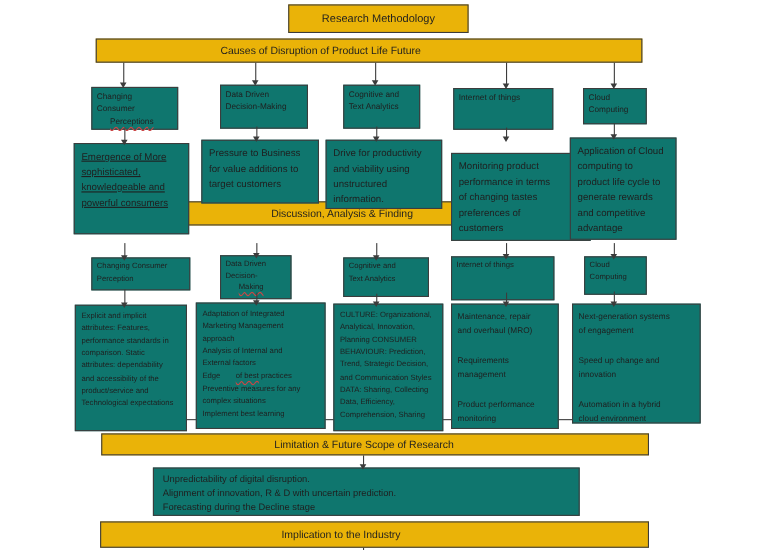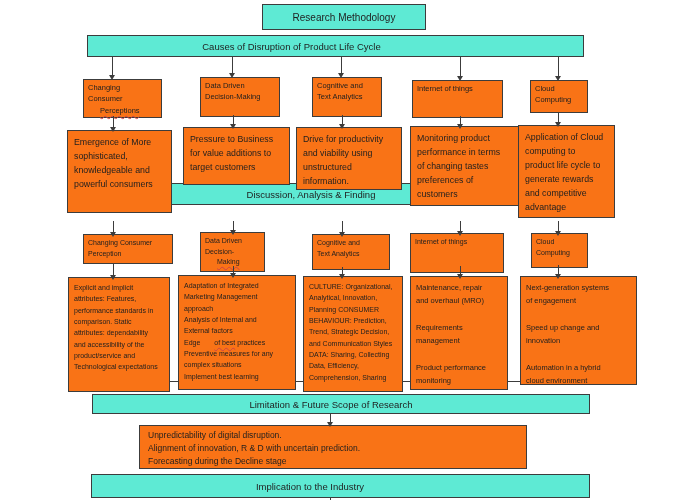--- a/index.html
+++ b/index.html
@@ -1,20 +1,20 @@
 <!DOCTYPE html>
 <html style="--border: #3c3c3c; --text: #1f1f1f; --squiggle: #cc4444; --background: #ffffff;"><head>
 <meta charset="utf-8">
 <style>
   html,body{margin:0;padding:0;background:#fff;}
   .canvas{position:relative;width:700px;height:500px;background:var(--background,#fff);
           font-family:"Liberation Sans",sans-serif;color:var(--text,#1f1f1f);overflow:hidden;}
-  .box{position:absolute;background:#f97316;border:1px solid var(--border,#3c3c3c);
+  .box{position:absolute;background:#0f766e;border:1px solid var(--border,#3c3c3c);
        box-sizing:border-box;z-index:2;white-space:pre-line;}
-  .bar{position:absolute;background:#5eead4;border:1px solid var(--border,#3c3c3c);
+  .bar{position:absolute;background:#eab308;border:1px solid var(--border,#3c3c3c);
        box-sizing:border-box;z-index:0;display:flex;align-items:center;justify-content:center;
        white-space:pre-line;}
   .cat{font-size:7.5px;line-height:1.5;padding:2px 4px;}
   .cat2{font-size:7px;line-height:1.5;padding:3px 4px;}
   .det1{font-size:8.8px;line-height:1.6;padding:4px 6px;}
   .det2{font-size:7px;line-height:1.62;padding:4px 5px;}
   .det2b{font-size:7.5px;line-height:1.78;padding:4px 5px;}
   .squiggle{text-decoration:underline;text-decoration-style:wavy;
             text-decoration-color:var(--squiggle,#cc4444);text-decoration-thickness:1px;
             text-underline-offset:2px;margin-left:12px;}
@@ -31,45 +31,45 @@
   #b-limitation{left:92px;top:394px;width:498px;height:20px;font-size:9.5px;padding-right:20px;}
   #b-implication{left:91px;top:474px;width:499px;height:24px;font-size:9.5px;padding-right:61px;}
   #b-future{left:139px;top:425px;width:388px;height:44px;font-size:8.5px;line-height:1.55;padding:3px 8px;}
 
   #c1{left:83px;top:79px;width:79px;height:39px;}
   #c2{left:200px;top:77px;width:80px;height:40px;}
   #c3{left:312px;top:77px;width:70px;height:40px;}
   #c4{left:412px;top:80px;width:91px;height:38px;}
   #c5{left:530px;top:80px;width:58px;height:33px;}
 
-  #d1{left:67px;top:130px;width:105px;height:83px;}
+  #d1{left:67px;top:130px;width:105px;height:83px;text-decoration:underline;}
   #d2{left:183px;top:127px;width:107px;height:58px;}
   #d3{left:296px;top:127px;width:106px;height:63px;}
-  #d4{left:410px;top:126px;width:127px;height:80px;}
+  #d4{left:410px;top:139px;width:127px;height:80px;}
   #d5{left:518px;top:125px;width:97px;height:93px;}
 
   #e1{left:83px;top:234px;width:90px;height:30px;}
   #e2{left:200px;top:232px;width:65px;height:40px;}
   #e3{left:312px;top:234px;width:78px;height:36px;}
   #e4{left:410px;top:233px;width:94px;height:40px;}
   #e5{left:531px;top:233px;width:57px;height:35px;}
 
   #f1{left:68px;top:277px;width:102px;height:115px;}
   #f2{left:178px;top:275px;width:118px;height:115px;}
   #f3{left:303px;top:276px;width:100px;height:116px;}
   #f4{left:410px;top:276px;width:98px;height:114px;}
   #f5{left:509px;top:276px;width:117px;height:109px;margin-left:11px;}
 </style>
 </head>
 <body>
 
 <div class="canvas">
 
   <div class="bar" id="b-research">Research Methodology</div>
-  <div class="bar" id="b-causes">Causes of Disruption of Product Life Cycle</div>
+  <div class="bar" id="b-causes">Causes of Disruption of Product Life Future</div>
 
   <div class="varrow" style="left:112px;top:57px;height:21px;"></div>
   <div class="varrow" style="left:232px;top:57px;height:19px;"></div>
   <div class="varrow" style="left:341px;top:57px;height:19px;"></div>
   <div class="varrow" style="left:460px;top:57px;height:22px;"></div>
   <div class="varrow" style="left:558px;top:57px;height:22px;"></div>
 
   <div class="box cat" id="c1"><span>Changing
 Consumer
 </span><span class="squiggle">Perceptions</span></div>

